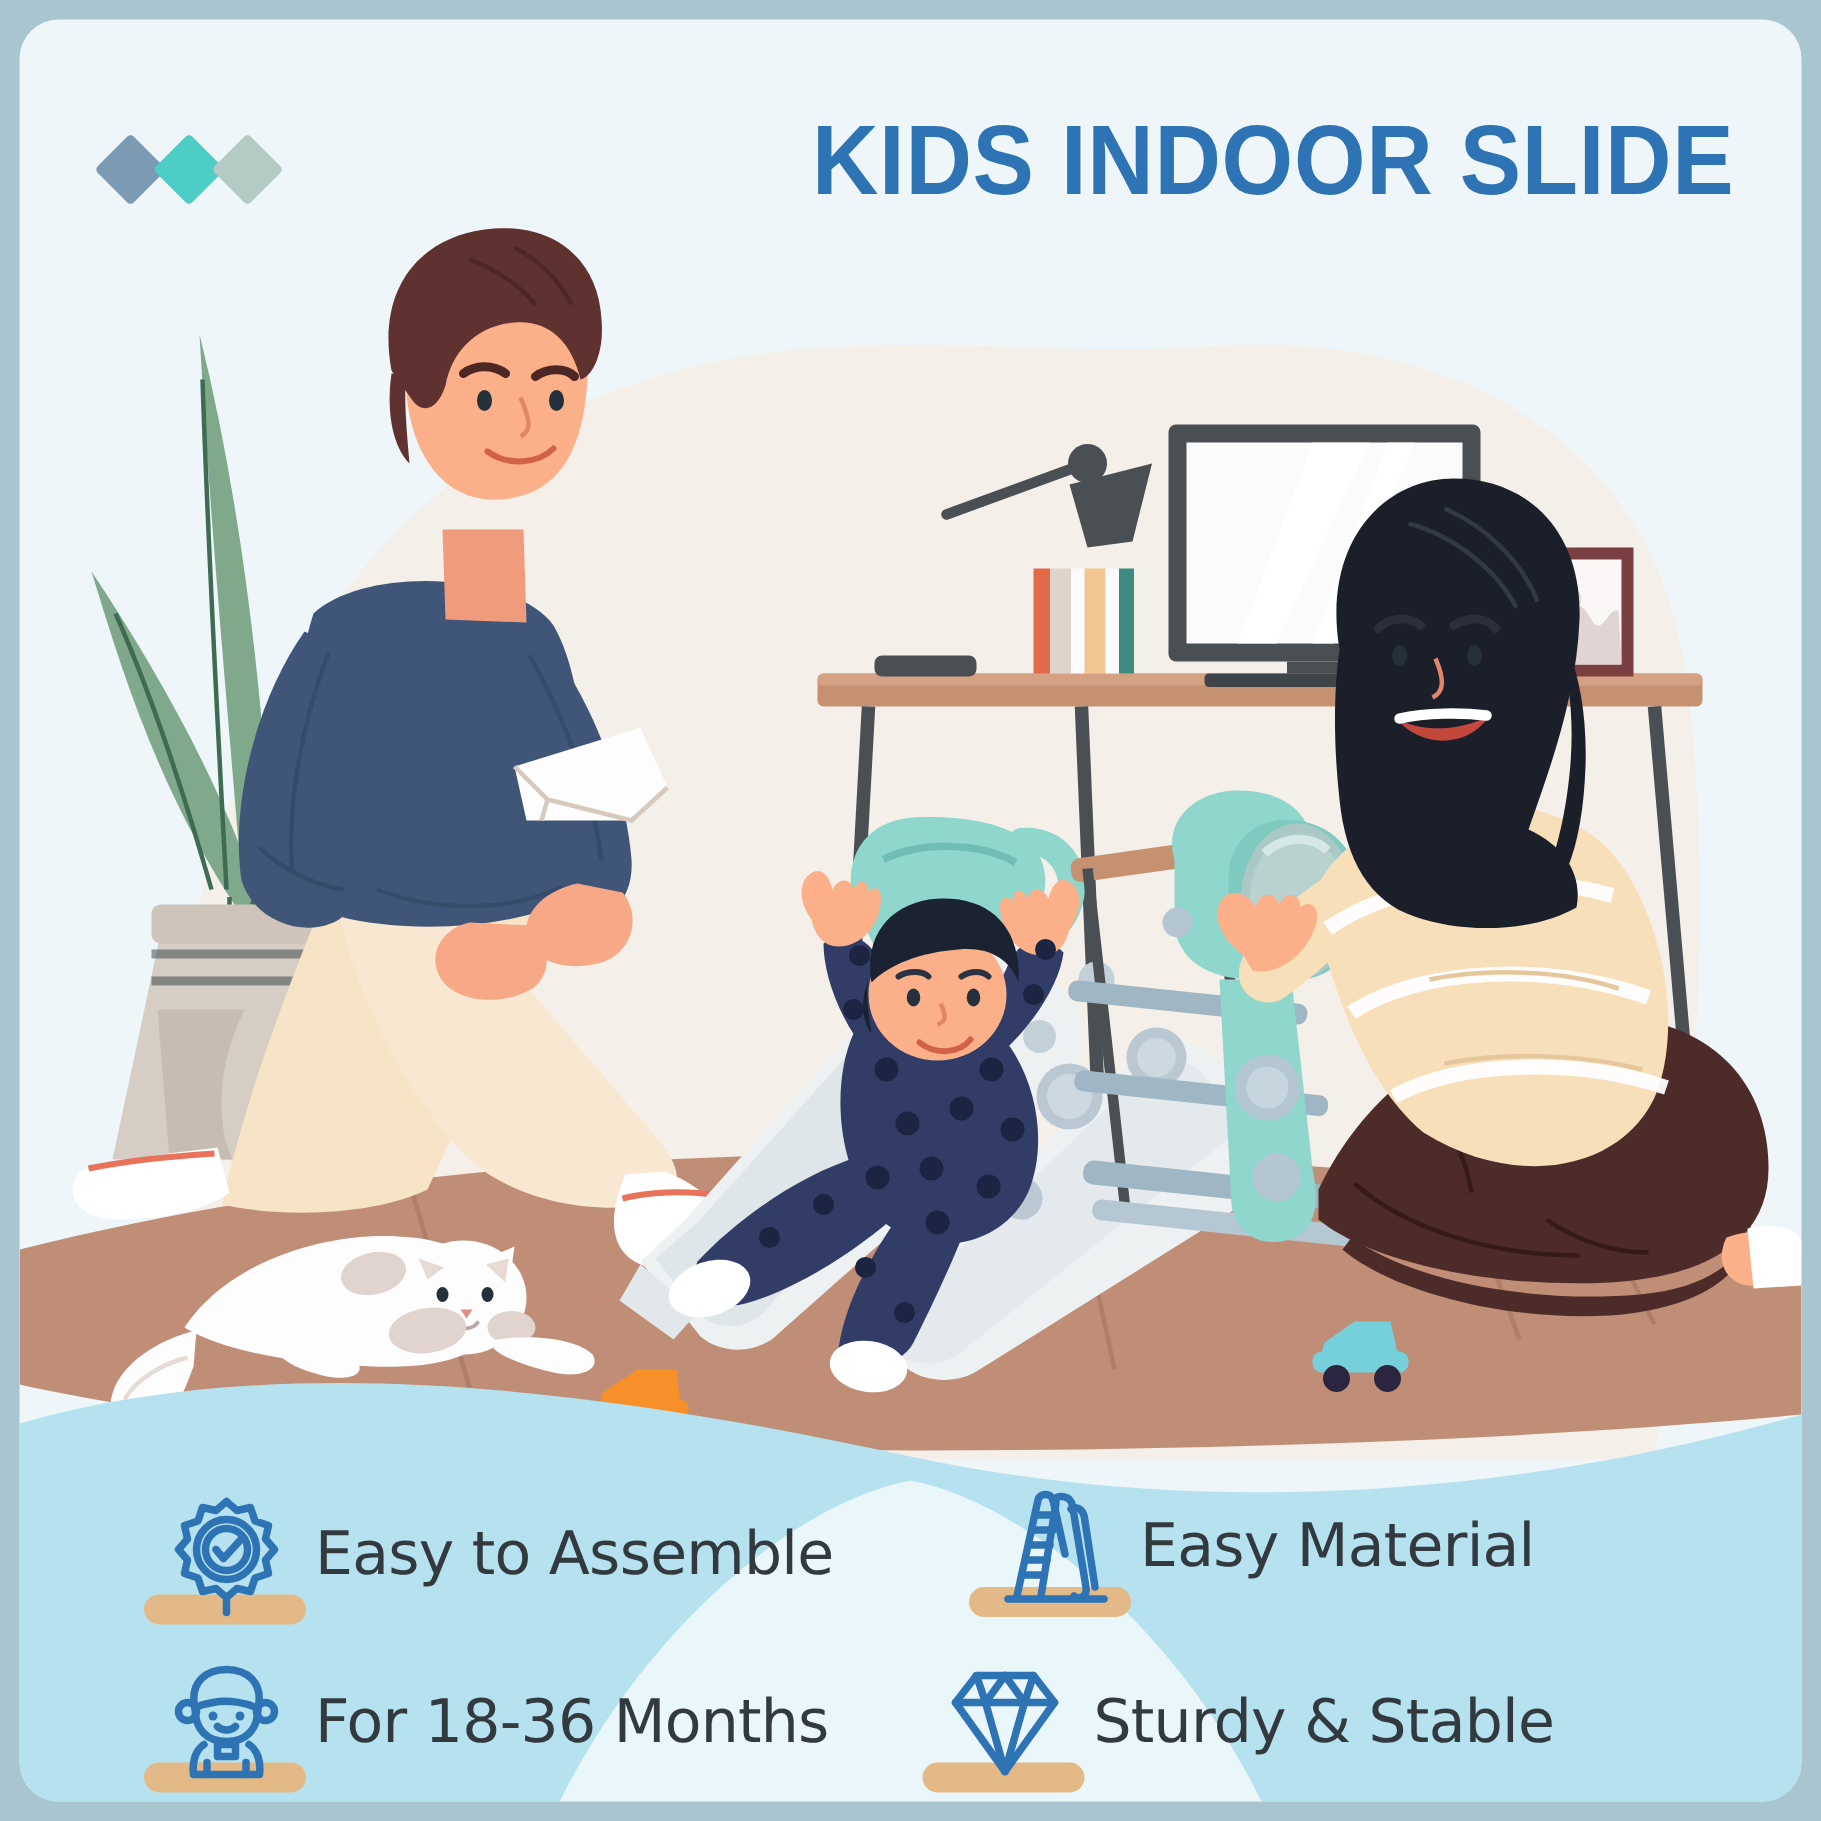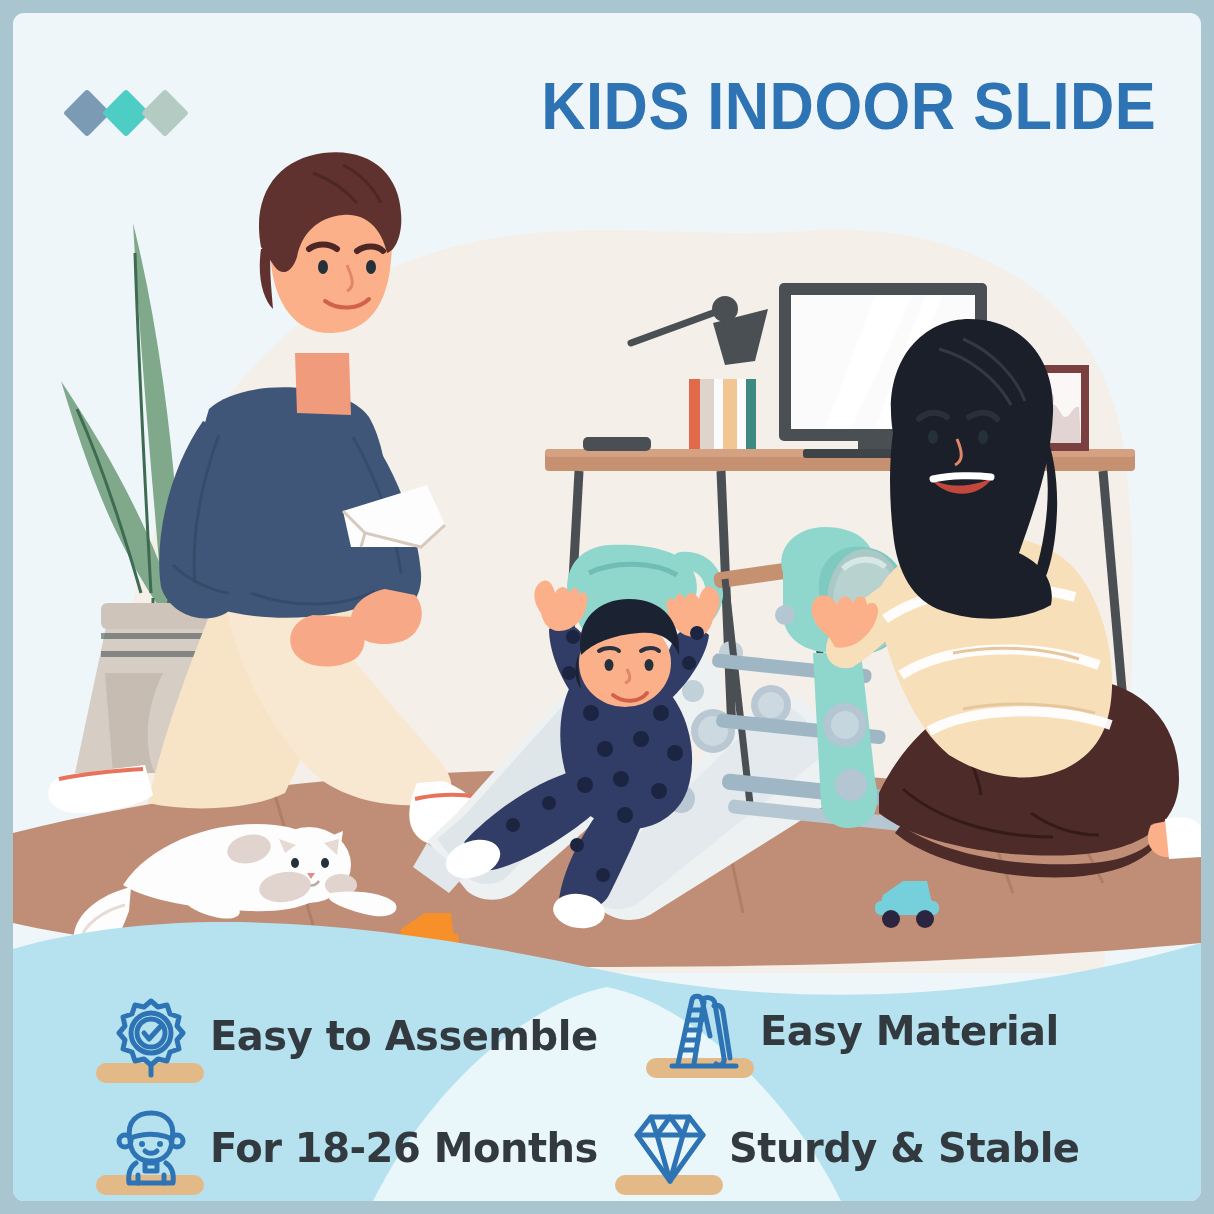--- a/index.html
+++ b/index.html
@@ -1,37 +1,37 @@
 <!DOCTYPE html>
 <html><head>
 <meta charset="utf-8">
 <style>
   html,body{margin:0;padding:0;background:#a9c5d0;}
   body{font-family:"Liberation Sans",sans-serif;}
   #poster{position:relative;width:1214px;height:1214px;background:#a9c5d0;overflow:hidden;}
-  #inner{position:absolute;left:13px;top:13px;width:1188px;height:1188px;border-radius:11px;background:#eef6f9;overflow:hidden;}
+  #inner{position:absolute;left:13px;top:13px;width:1188px;height:1188px;border-radius:26px;background:#eef6f9;overflow:hidden;}
 
   
   .logo{position:absolute;left:57px;top:77px;width:140px;height:46px;}
   .dia{position:absolute;width:34px;height:34px;transform:rotate(45deg);border-radius:3px;top:6px;}
   .dia.d1{left:0;background:#7b9ab4;}
   .dia.d2{left:39px;background:#4ecdc4;}
   .dia.d3{left:78px;background:#b3cbc2;}
   .title{position:absolute;right:45px;top:55px;font-size:66px;font-weight:700;color:#2e74b5;
          letter-spacing:.5px;font-family:"Liberation Sans",sans-serif;
          transform:scaleX(.93);transform-origin:right center;white-space:nowrap;}
 
   
   .scene{position:absolute;left:0;top:0;width:1188px;height:960px;}
   svg.layer{position:absolute;left:0;top:0;width:1188px;height:960px;}
   .feat{position:absolute;display:flex;align-items:center;gap:16px;}
   .feat .ic{position:relative;width:86px;height:86px;flex:none;}
   .feat .ic svg{position:absolute;left:0;top:0;width:86px;height:86px;}
   .bar{position:absolute;left:-12px;bottom:-4px;width:108px;height:20px;border-radius:10px;background:#e3b987;z-index:0;}
-  .feat .lbl{font-size:40px;color:#333a3f;font-weight:700;white-space:nowrap;
+  .feat .lbl{font-size:40px;color:#333a3f;font-weight:400;white-space:nowrap;
              font-family:"DejaVu Sans",sans-serif;letter-spacing:-.5px;}
   .f1{left:95px;top:980px;}
   .f2{left:645px;top:975px;}
   .f3{left:95px;top:1092px;}
   .f4{left:614px;top:1092px;}
   #inner .feat{position:absolute;}
 </style>
 </head>
 <body>
 
@@ -452,21 +452,21 @@
             <circle cx="34" cy="39" r="3" fill="#2e74b5" stroke="none"></circle>
             <circle cx="52" cy="39" r="3" fill="#2e74b5" stroke="none"></circle>
             <path d="M37 46 C40 49 46 49 49 46"></path>
             <path d="M28 58 C22 62 20 70 21 78 L65 78 C66 70 64 62 58 58"></path>
             <path d="M37 58 L49 58 L49 66 L37 66 Z"></path>
             <path d="M30 70 L30 78"></path>
               <path d="M56 70 L56 78"></path>
           </g>
         </svg>
       </div>
-      <div class="lbl">For 18-26 Months</div>
+      <div class="lbl">For 18-36 Months</div>
     </div>
 
     <div class="feat f4">
       <div class="ic">
         <span class="bar"></span>
         <svg viewBox="0 0 86 86" style="z-index:1;">
           <g fill="none" stroke="#2e74b5" stroke-width="5" stroke-linejoin="round" stroke-linecap="round">
             <path d="M10 30 L24 12 L62 12 L76 30 L43 76 Z"></path>
             <path d="M10 30 L76 30"></path>
             <path d="M24 12 L30 30 L43 76"></path>

